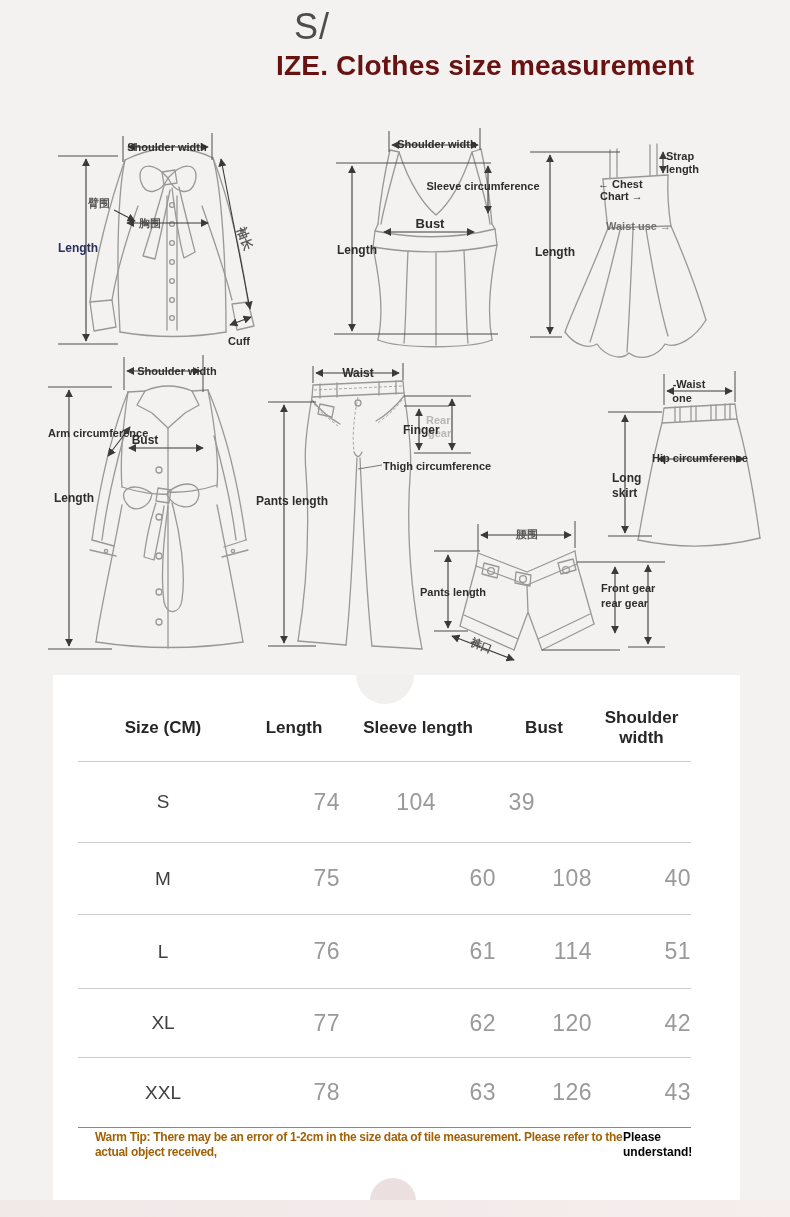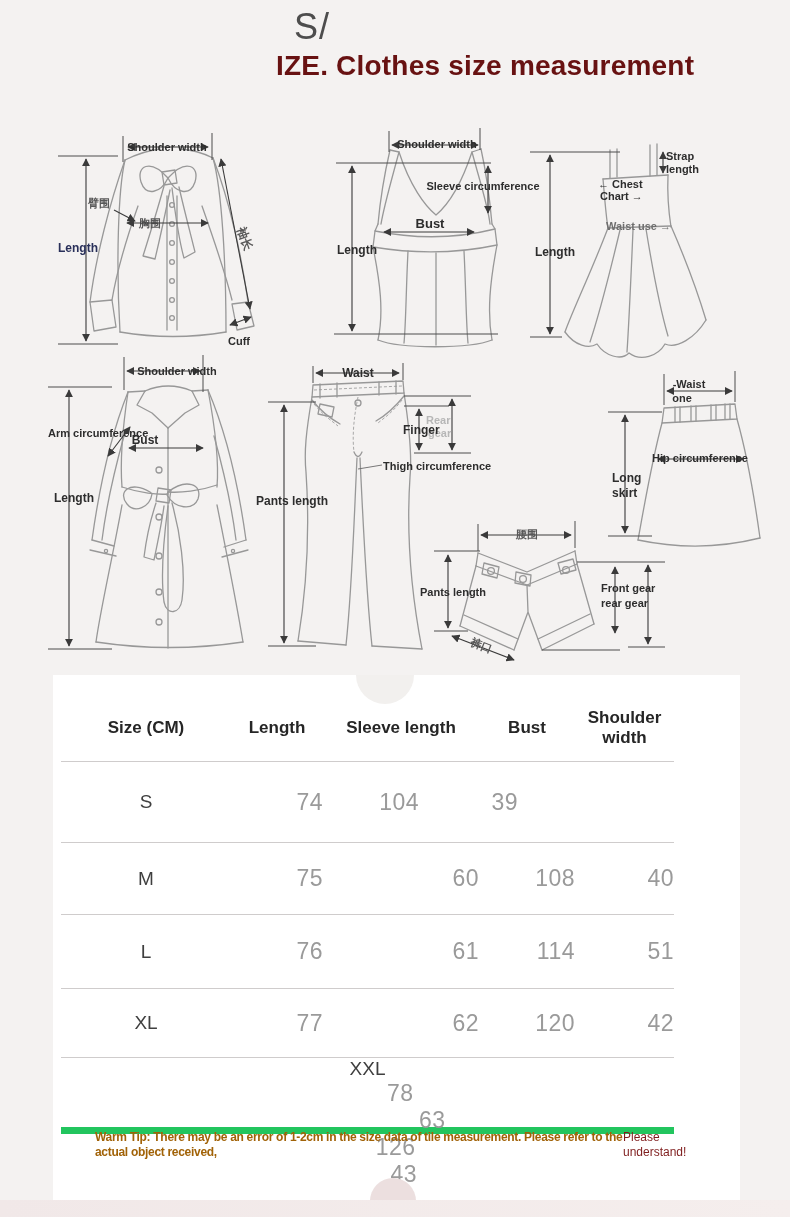--- a/index.html
+++ b/index.html
@@ -34,34 +34,34 @@
   .gr{fill:#6e6e6e;}
   .mid{text-anchor:middle;}
   
   .card{position:absolute;left:53px;top:675px;width:687px;height:525px;background:#ffffff;}
   .card-bump{position:absolute;left:356px;top:675px;width:58px;height:29px;
     border-radius:0 0 29px 29px;background:#f2f0ee;}
   .bottom-band{position:absolute;left:0;top:1200px;width:790px;height:17px;
     background:linear-gradient(to right,#f1e8e8,#f5eeed);}
   .bottom-bump{position:absolute;left:370px;top:1178px;width:46px;height:23px;
     border-radius:23px 23px 0 0;background:#ecdfdf;}
-  .size-table{position:absolute;left:61px;top:695px;width:613px;}
+  .size-table{position:absolute;left:78px;top:695px;width:613px;}
   .trow{display:flex;align-items:center;}
   .thead{height:66px;}
   .trow.data{border-top:1px solid #cfcccc;}
-  .trow.last{border-bottom:7px solid #22c55e;flex-direction:column;}
+  .trow.last{border-bottom:1px solid #22c55e;}
   .c0{width:170px;}.c1{width:92px;}.c2{width:156px;}.c3{width:96px;}.c4{width:99px;}
   .hc{font-weight:bold;font-size:17px;color:#262626;text-align:center;line-height:20px;}
   .sz{font-size:19px;color:#3f3f3f;text-align:center;}
   .val{font-size:23px;color:#9a9a9a;text-align:right;letter-spacing:0.5px;}
   
   .warm-tip{position:absolute;left:95px;top:1130px;width:540px;
     font-size:12px;font-weight:bold;color:#a16207;line-height:15px;letter-spacing:-0.3px;}
   .tip-note{position:absolute;left:623px;top:1130px;width:70px;
-    font-size:12px;font-weight:normal;color:#7f1d1d;line-height:15px;}
+    font-size:12px;font-weight:bold;color:#000000;line-height:15px;}
 </style>
 </head>
 <body>
 
 <div class="title-s">S/</div>
 <div class="title-main">IZE. Clothes size measurement</div>
 
 <svg id="diagrams" width="790" height="690" viewBox="0 0 790 690">
   <defs>
     <marker id="arr" viewBox="0 0 10 10" refX="9" refY="5" markerWidth="7.5" markerHeight="7.5" orient="auto-start-reverse">

